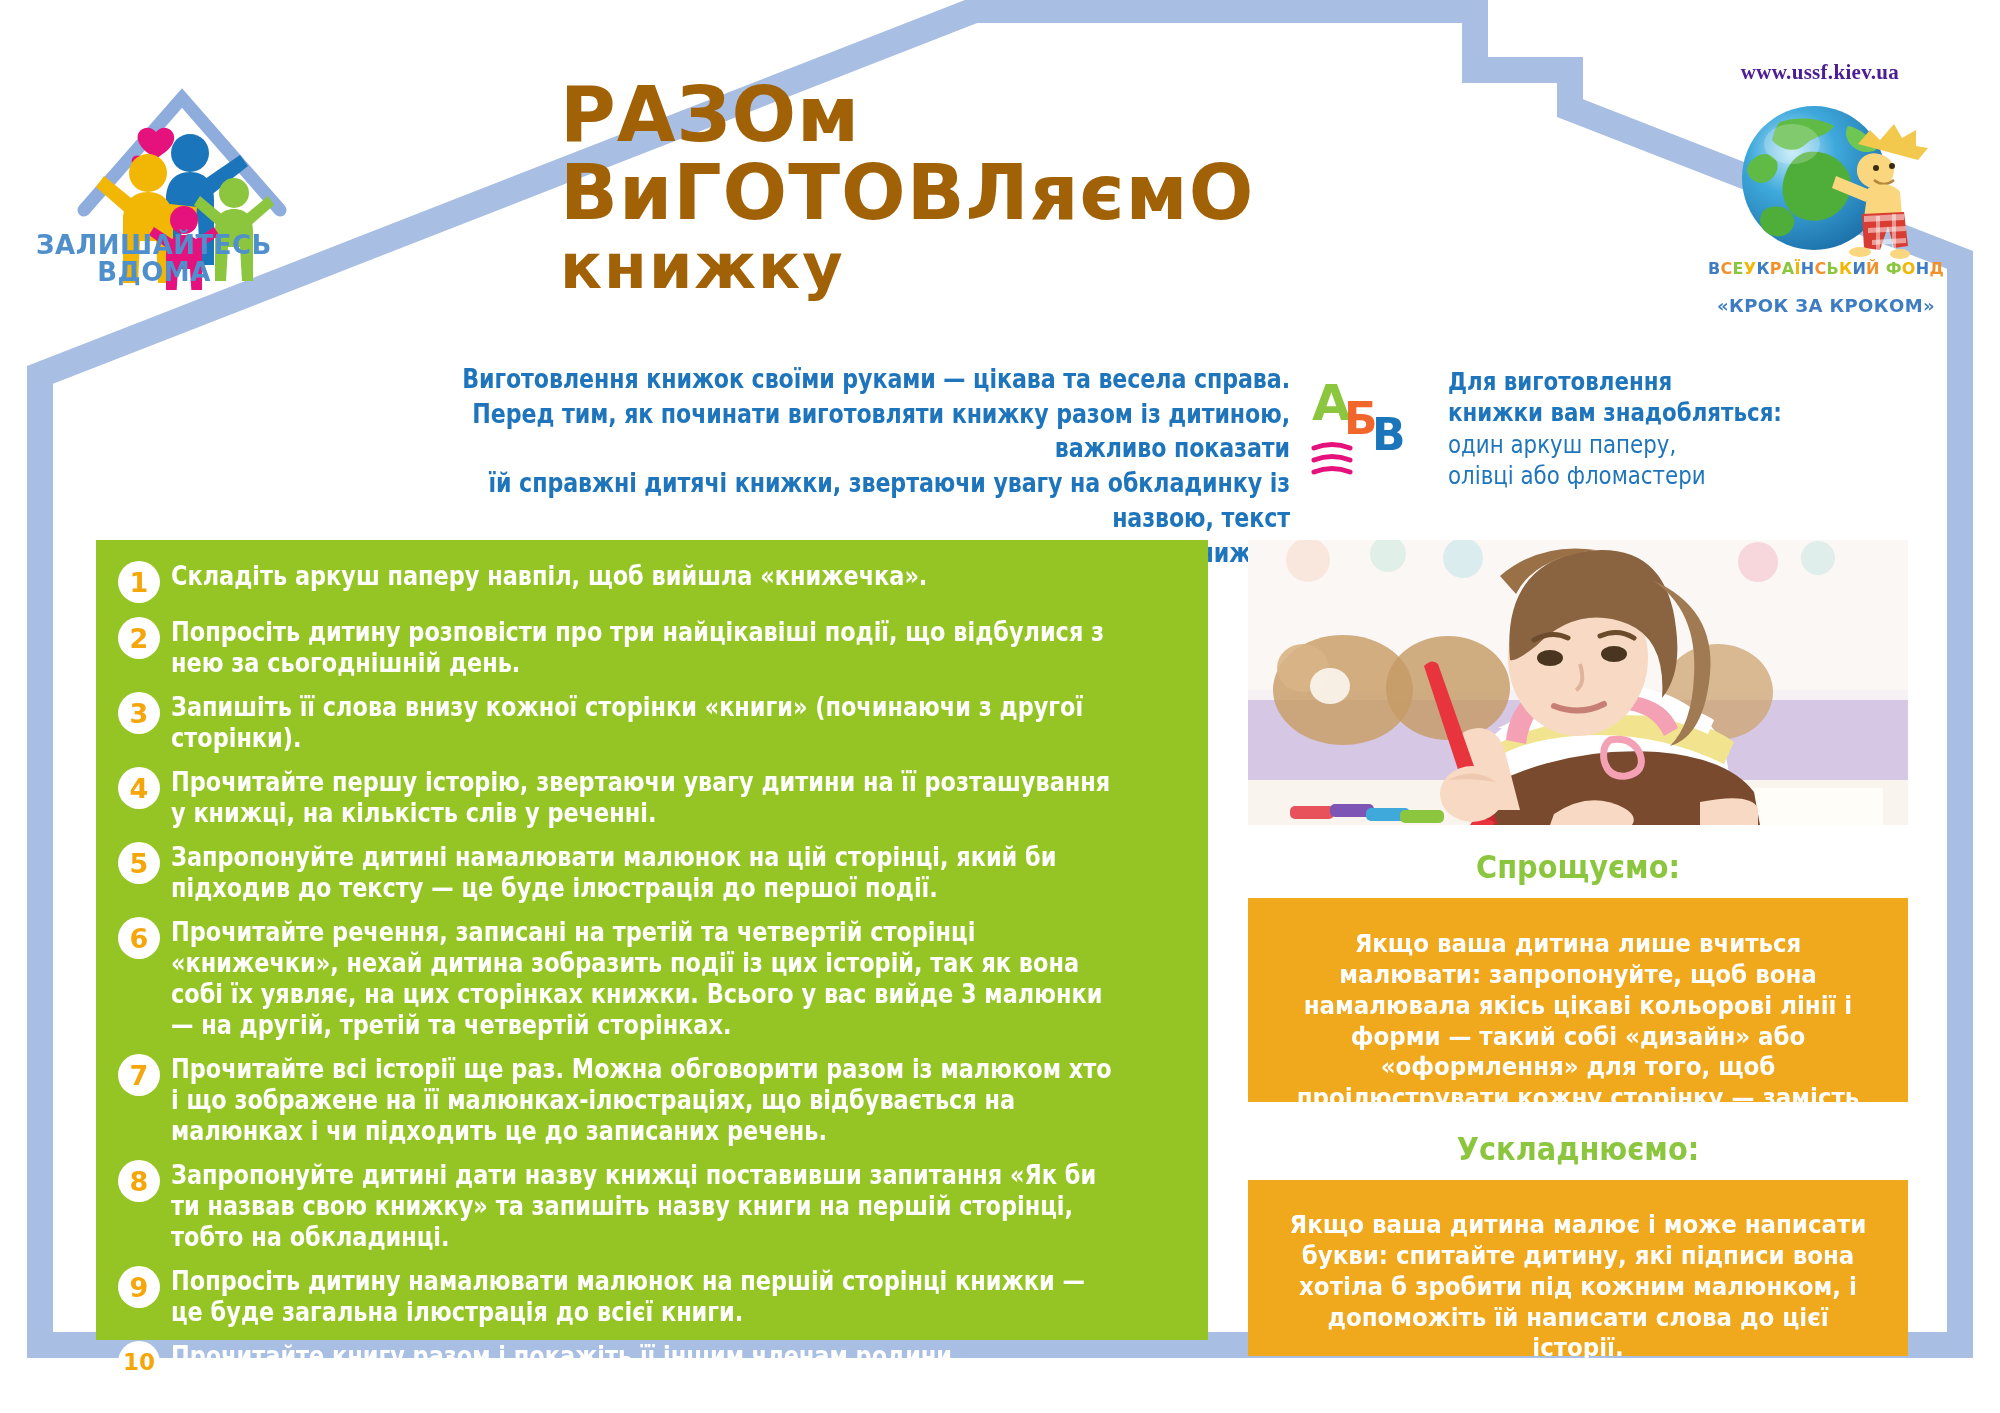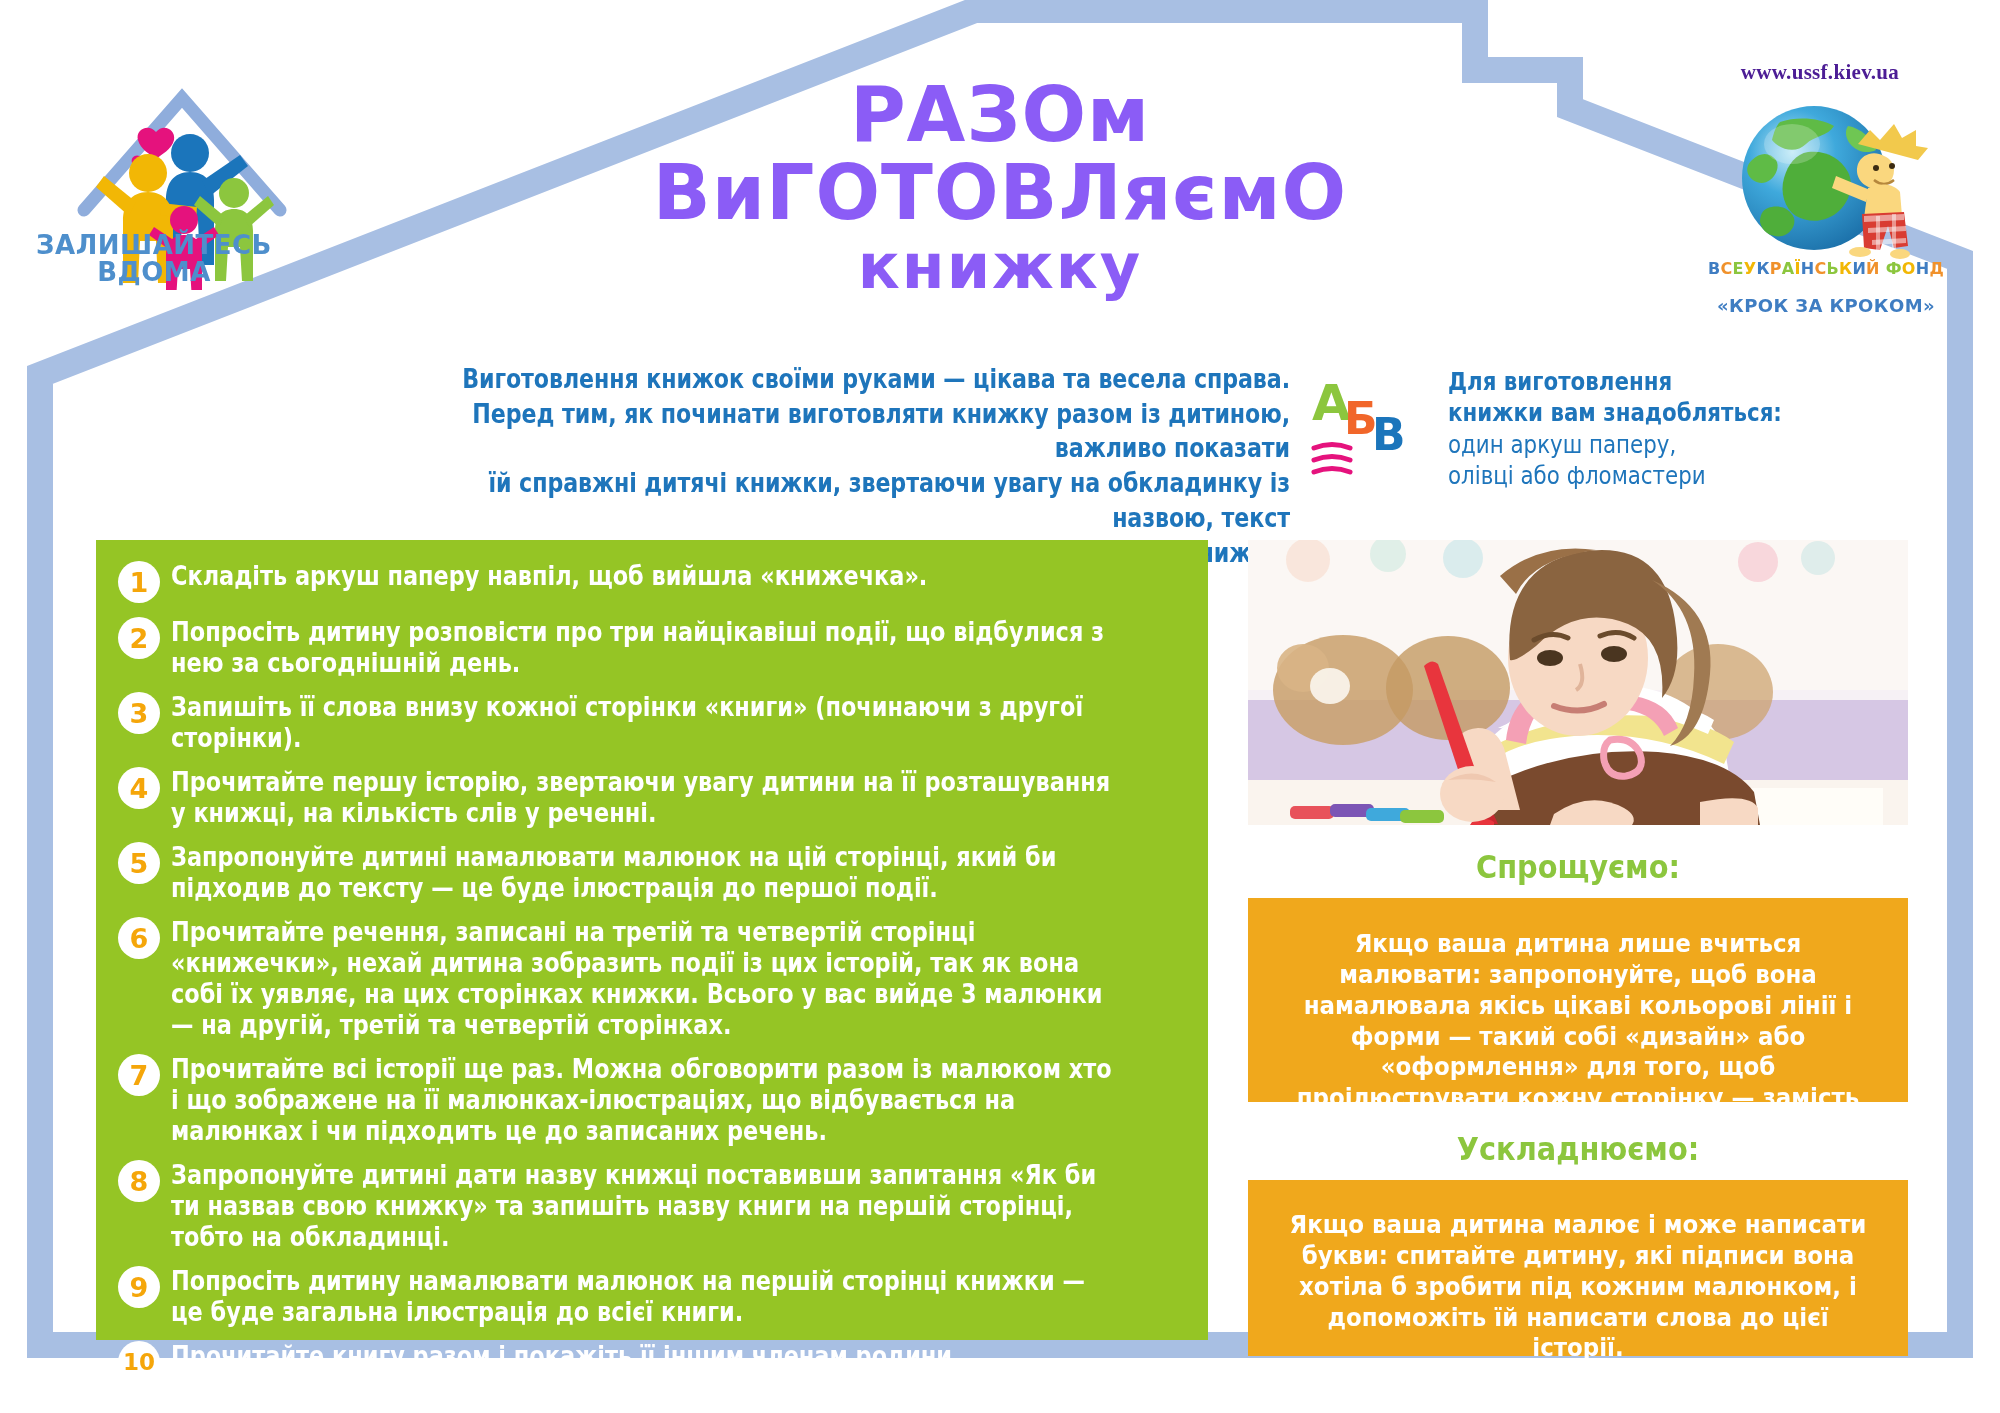--- a/index.html
+++ b/index.html
@@ -23,21 +23,21 @@
     position:absolute;left:34px;top:232px;width:240px;
     text-align:center;color:#4E8FCC;font-weight:bold;
     font-size:26px;line-height:1.04;letter-spacing:.5px;
     font-family:"DejaVu Sans", sans-serif;
   }
   .stay-home span{display:block;}
 
   
   .title{
     position:absolute;left:560px;top:78px;width:880px;
-    text-align:center;color:#8b5cf6;
+    text-align:left;color:#a16207;
     font-family:"DejaVu Sans", sans-serif;font-weight:bold;
     line-height:.97;
   }
   .title .l1{display:block;font-size:76px;letter-spacing:1px;}
   .title .l2{display:block;font-size:76px;letter-spacing:1px;margin-top:4px;}
   .title .l3{display:block;font-size:62px;letter-spacing:2px;margin-top:8px;}
 
   
   .site-url{
     position:absolute;right:30px;top:60px;width:300px;text-align:center;

